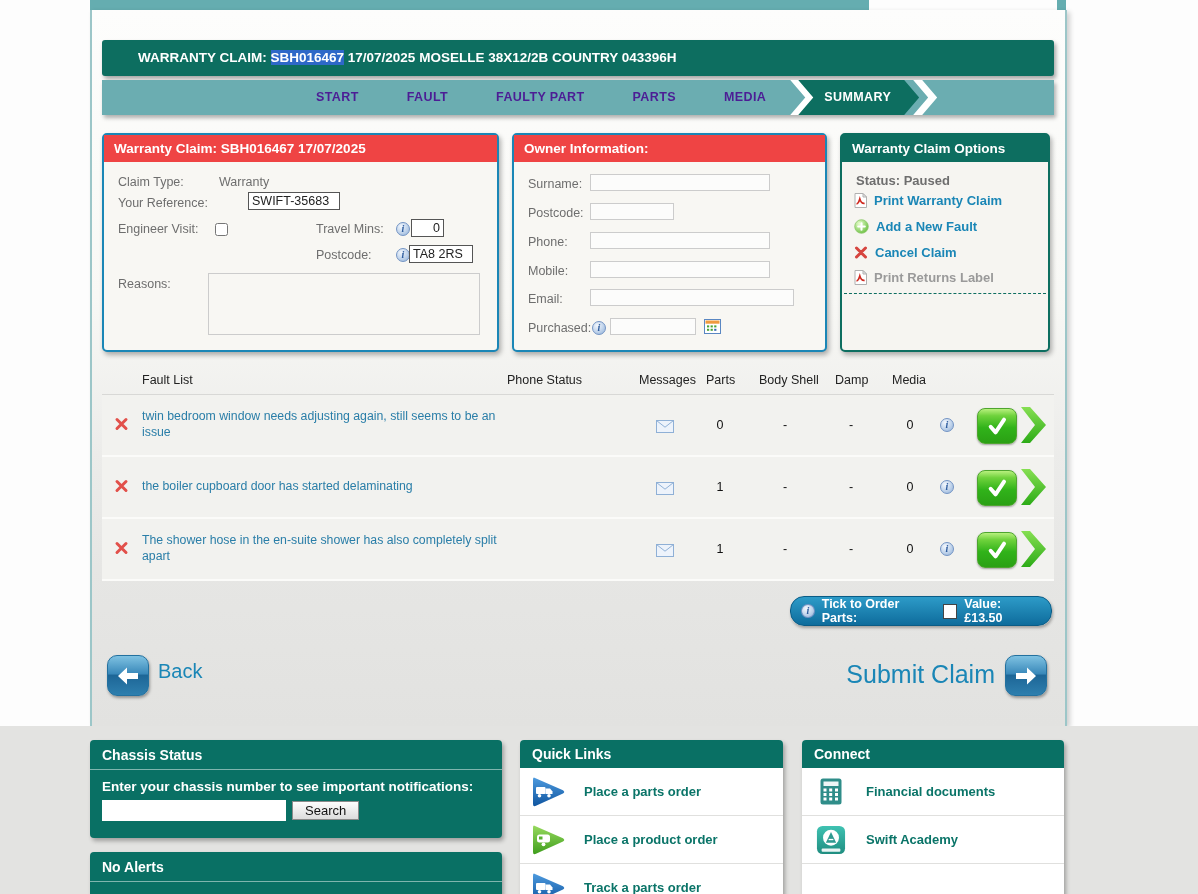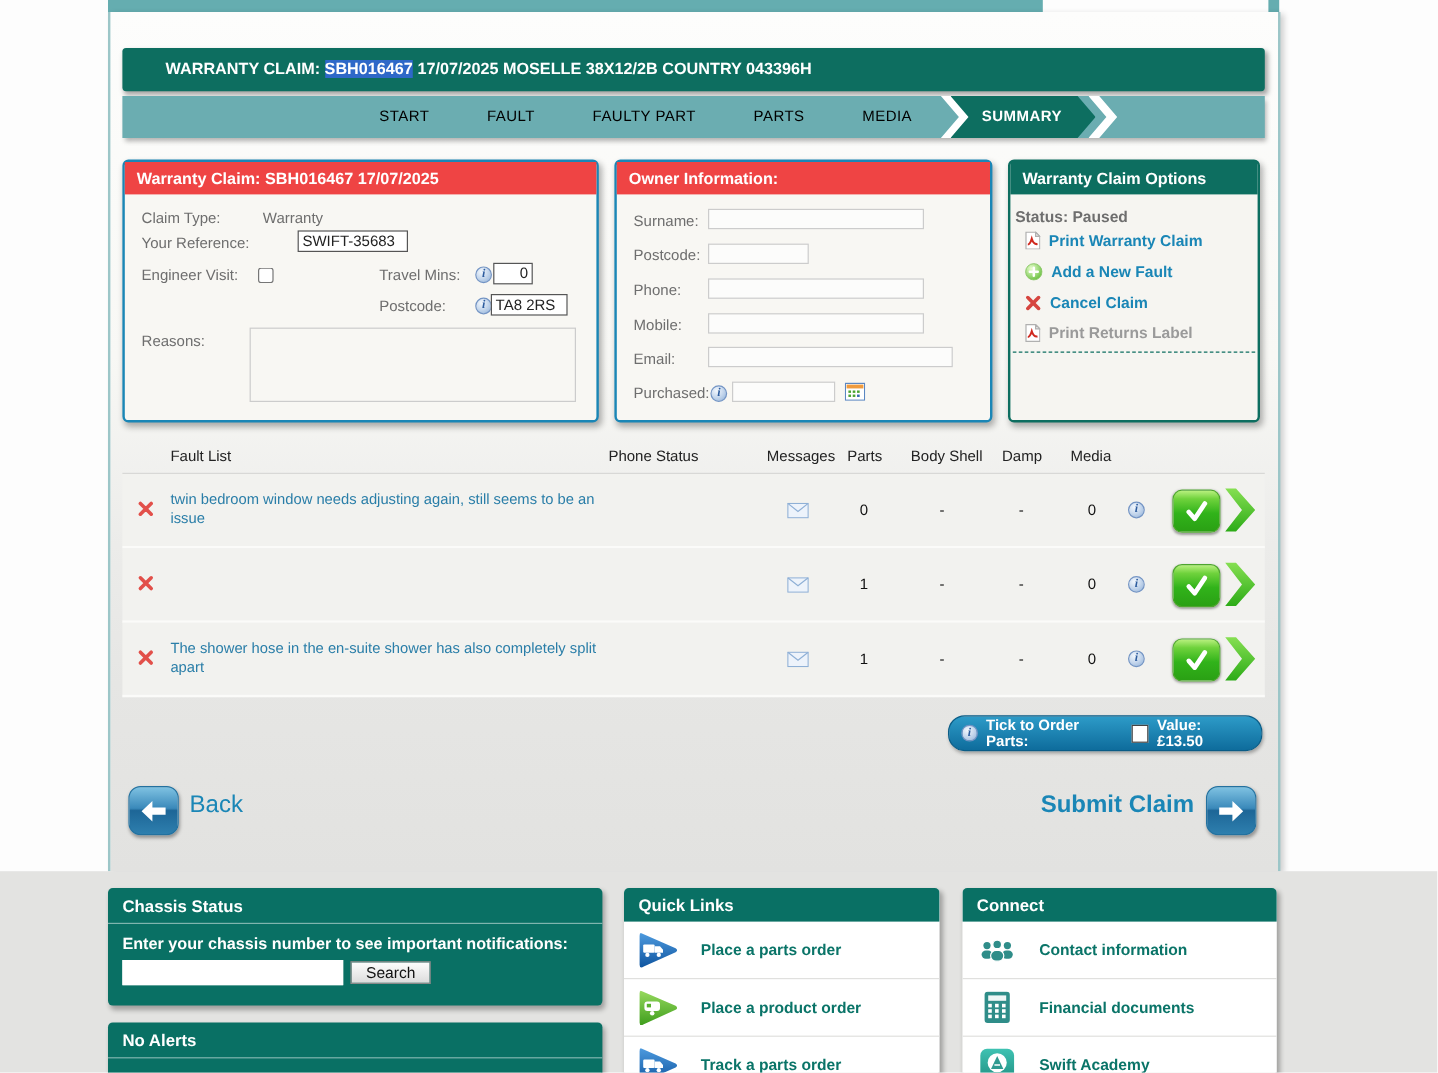--- a/index.html
+++ b/index.html
@@ -15,21 +15,21 @@
     box-shadow:3px 2px 5px rgba(0,0,0,.18);}
 
   .claim-header{position:absolute;left:10px;top:30px;width:952px;height:36px;background:#0d6e60;
     border-radius:3px;box-shadow:2px 3px 4px rgba(0,0,0,.35);color:#fff;font-weight:bold;
     font-size:13.5px;line-height:36px;padding-left:36px;box-sizing:border-box;white-space:pre;}
   .hl{background:#2e68c8;color:#fff;}
 
   .navbar{position:absolute;left:10px;top:70px;width:952px;height:35px;background:#6badb1;
     box-shadow:2px 3px 4px rgba(0,0,0,.3);display:flex;align-items:stretch;overflow:hidden;}
   .nav-spacer{width:190px;}
-  .nav-item{line-height:35px;padding:0 24px;color:#000000;font-weight:normal;font-size:12.5px;letter-spacing:.4px;cursor:pointer;}
+  .nav-item{line-height:35px;padding:0 24px;color:#4c1d95;font-weight:bold;font-size:12.5px;letter-spacing:.4px;cursor:pointer;}
   .chev{width:24px;height:35px;background:#fff;flex:0 0 auto;
     clip-path:polygon(0 0,9px 0,24px 50%,9px 100%,0 100%,15px 50%);}
   .chev.lead{margin-right:-16px;}
   .chev.trail{margin-left:-6px;}
   .summary-arrow{background:#0d6e60;color:#fff;font-weight:bold;font-size:12.5px;line-height:35px;
     padding:0 28px 0 26px;letter-spacing:.4px;flex:0 0 auto;
     clip-path:polygon(0 0,calc(100% - 15px) 0,100% 50%,calc(100% - 15px) 100%,0 100%,15px 50%);}
 
   .panel{position:absolute;top:123px;height:219px;box-sizing:border-box;border-radius:5px;box-shadow:2px 3px 5px rgba(0,0,0,.3);}
   .p-blue{border:2px solid #1a86b6;background:#f8f7f3;}
@@ -46,21 +46,21 @@
   .dark-input{border:1px solid #555;background:#fff;height:18px;padding:0 3px;}
   .lite-input{border:1px solid #ccc;background:#fcfcfb;height:17px;padding:0 3px;}
   .cb{position:absolute;width:13px;height:13px;margin:0;}
 
   .info{display:inline-block;width:14px;height:14px;border-radius:50%;box-sizing:border-box;
     background:radial-gradient(circle at 35% 30%,#f2f7fd,#c4d6ec 50%,#8fb0d8);
     border:1px solid #7394c4;color:#2d5c9e;font:italic bold 10px "Liberation Serif",serif;
     text-align:center;line-height:12px;}
   .info.abs{position:absolute;}
 
-  .opt-status{position:absolute;left:4px;top:38px;color:#6e6e6e;font-weight:bold;font-size:13px;}
+  .opt-status{position:absolute;left:14px;top:38px;color:#6e6e6e;font-weight:bold;font-size:13px;}
   .opt-link{position:absolute;left:12px;display:flex;align-items:center;gap:7px;cursor:pointer;}
   .opt-link span{color:#1a86b6;font-weight:bold;font-size:13px;}
   .opt-link.disabled span{color:#9a9a9a;}
   .opt-divider{position:absolute;left:2px;right:2px;top:158px;border-top:1px dashed #0d6e60;}
 
   #fault-table{position:absolute;left:10px;top:358px;width:952px;}
   .ft-head{position:relative;height:26px;font-size:12.5px;color:#222;border-bottom:1px solid #d8d8d6;}
   .ft-head span{position:absolute;top:5px;}
   .ft-row{position:relative;height:60px;background:#f2f2ef;border-bottom:2px solid #fbfbf9;}
   .ft-x{position:absolute;left:12px;top:22px;cursor:pointer;}
@@ -80,21 +80,21 @@
     padding:0 10px;box-sizing:border-box;color:#fff;font-weight:bold;font-size:12.5px;}
   .pill-cb{width:13px;height:13px;background:#fff;border:1px solid #444;display:inline-block;cursor:pointer;}
 
   .nav-btn{position:absolute;width:40px;height:39px;border-radius:10px;cursor:pointer;
     background:linear-gradient(180deg,#7fc2e2 0%,#3a89ba 45%,#1d6697 50%,#2e7fae 100%);
     border:1px solid #23719f;box-shadow:1px 2px 3px rgba(0,0,0,.35);
     display:flex;align-items:center;justify-content:center;}
   #back-btn{left:15px;top:645px;}
   #submit-btn{right:18px;top:645px;}
   #back-label{position:absolute;left:66px;top:650px;font-size:20px;color:#1a86b6;cursor:pointer;}
-  #submit-label{position:absolute;right:70px;top:650px;font-size:20px;color:#1a86b6;cursor:pointer;font-weight:bold;}
+  #submit-label{position:absolute;right:70px;top:650px;font-size:25px;color:#1a86b6;cursor:pointer;}
 
   .bottom-bg{position:absolute;left:0;top:726px;width:1198px;height:168px;background:#e3e3e1;}
 
   .teal-panel{position:absolute;background:#097064;border-radius:4px;box-shadow:2px 3px 4px rgba(0,0,0,.3);color:#fff;box-sizing:border-box;}
   .teal-head{font-weight:bold;font-size:14px;padding:7px 12px 6px;border-bottom:1px solid #7fb5ae;}
   #chassis{left:90px;top:740px;width:412px;height:98px;}
   .chassis-prompt{padding:9px 12px 6px;font-weight:bold;font-size:13.5px;}
   .chassis-row{display:flex;gap:6px;padding:0 12px;align-items:center;}
   .chassis-input{width:176px;height:19px;border:1px solid #fff;background:#fff;font-size:12.5px;padding:0 3px;}
   .search-btn{font-family:"Liberation Sans",sans-serif;font-size:13px;padding:1px 12px;color:#111;
@@ -275,20 +275,21 @@
           </span>
         <span class="ft-chev"><svg width="28" height="38" viewBox="0 0 28 38">
               <polygon points="1,1 10,1 26,19 10,37 1,37 15,19" fill="url(#gChev)"></polygon>
             </svg></span>
       </div>
 
       <div class="ft-row">
         <span class="ft-x"><svg width="15" height="14" viewBox="0 0 15 14">
               <path d="M3 2.5 L12 11.5 M12 2.5 L3 11.5" stroke="#e2504a" stroke-width="3" stroke-linecap="round"></path>
             </svg></span>
+        <span class="ft-text">the boiler cupboard door has started delaminating</span>
         <span class="ft-num" style="left:430px"></span>
         <span class="ft-msg"><svg width="18" height="13" viewBox="0 0 18 13">
               <rect x="0.5" y="0.5" width="17" height="12" fill="#edf3fb" stroke="#8fb0d6"></rect>
               <path d="M0.5 0.5 L9 7.2 L17.5 0.5" fill="none" stroke="#8fb0d6"></path>
             </svg></span>
         <span class="ft-num" style="left:600px">1</span>
         <span class="ft-num" style="left:665px">-</span>
         <span class="ft-num" style="left:731px">-</span>
         <span class="ft-num" style="left:790px">0</span>
         <span class="info ft-info">i</span>
@@ -402,33 +403,20 @@
               <circle cx="19" cy="21.8" r="1.8"></circle>
             </g>
           </svg>
       </span>
       <span>Track a parts order</span>
     </div>
   </div>
 
   <div class="link-panel" id="connect">
     <div class="lp-head">Connect</div>
-    <div class="lp-row">
-      <span class="lp-icon">
-        <svg width="30" height="20" viewBox="0 0 30 20" fill="#2f8d89">
-            <circle cx="6.5" cy="6" r="3"></circle>
-            <rect x="2" y="10" width="9" height="7" rx="3.5"></rect>
-            <circle cx="23.5" cy="6" r="3"></circle>
-            <rect x="19" y="10" width="9" height="7" rx="3.5"></rect>
-            <circle cx="15" cy="5" r="3.6" stroke="#fff" stroke-width="1"></circle>
-            <rect x="9.5" y="10" width="11" height="9" rx="4.5" stroke="#fff" stroke-width="1"></rect>
-          </svg>
-      </span>
-      <span>Contact information</span>
-    </div>
     <div class="lp-row">
       <span class="lp-icon">
         <svg width="22" height="27" viewBox="0 0 22 27">
             <rect x="0.5" y="0.5" width="21" height="26" rx="2.5" fill="#2f8d89"></rect>
             <rect x="3.5" y="3.5" width="15" height="4.5" fill="#fff" opacity=".92"></rect>
             <g fill="#fff">
               <rect x="3.5" y="10.5" width="3" height="3"></rect>
               <rect x="9.2" y="10.5" width="3" height="3"></rect>
               <rect x="15" y="10.5" width="3" height="3"></rect>
               <rect x="3.5" y="15" width="3" height="3"></rect>

